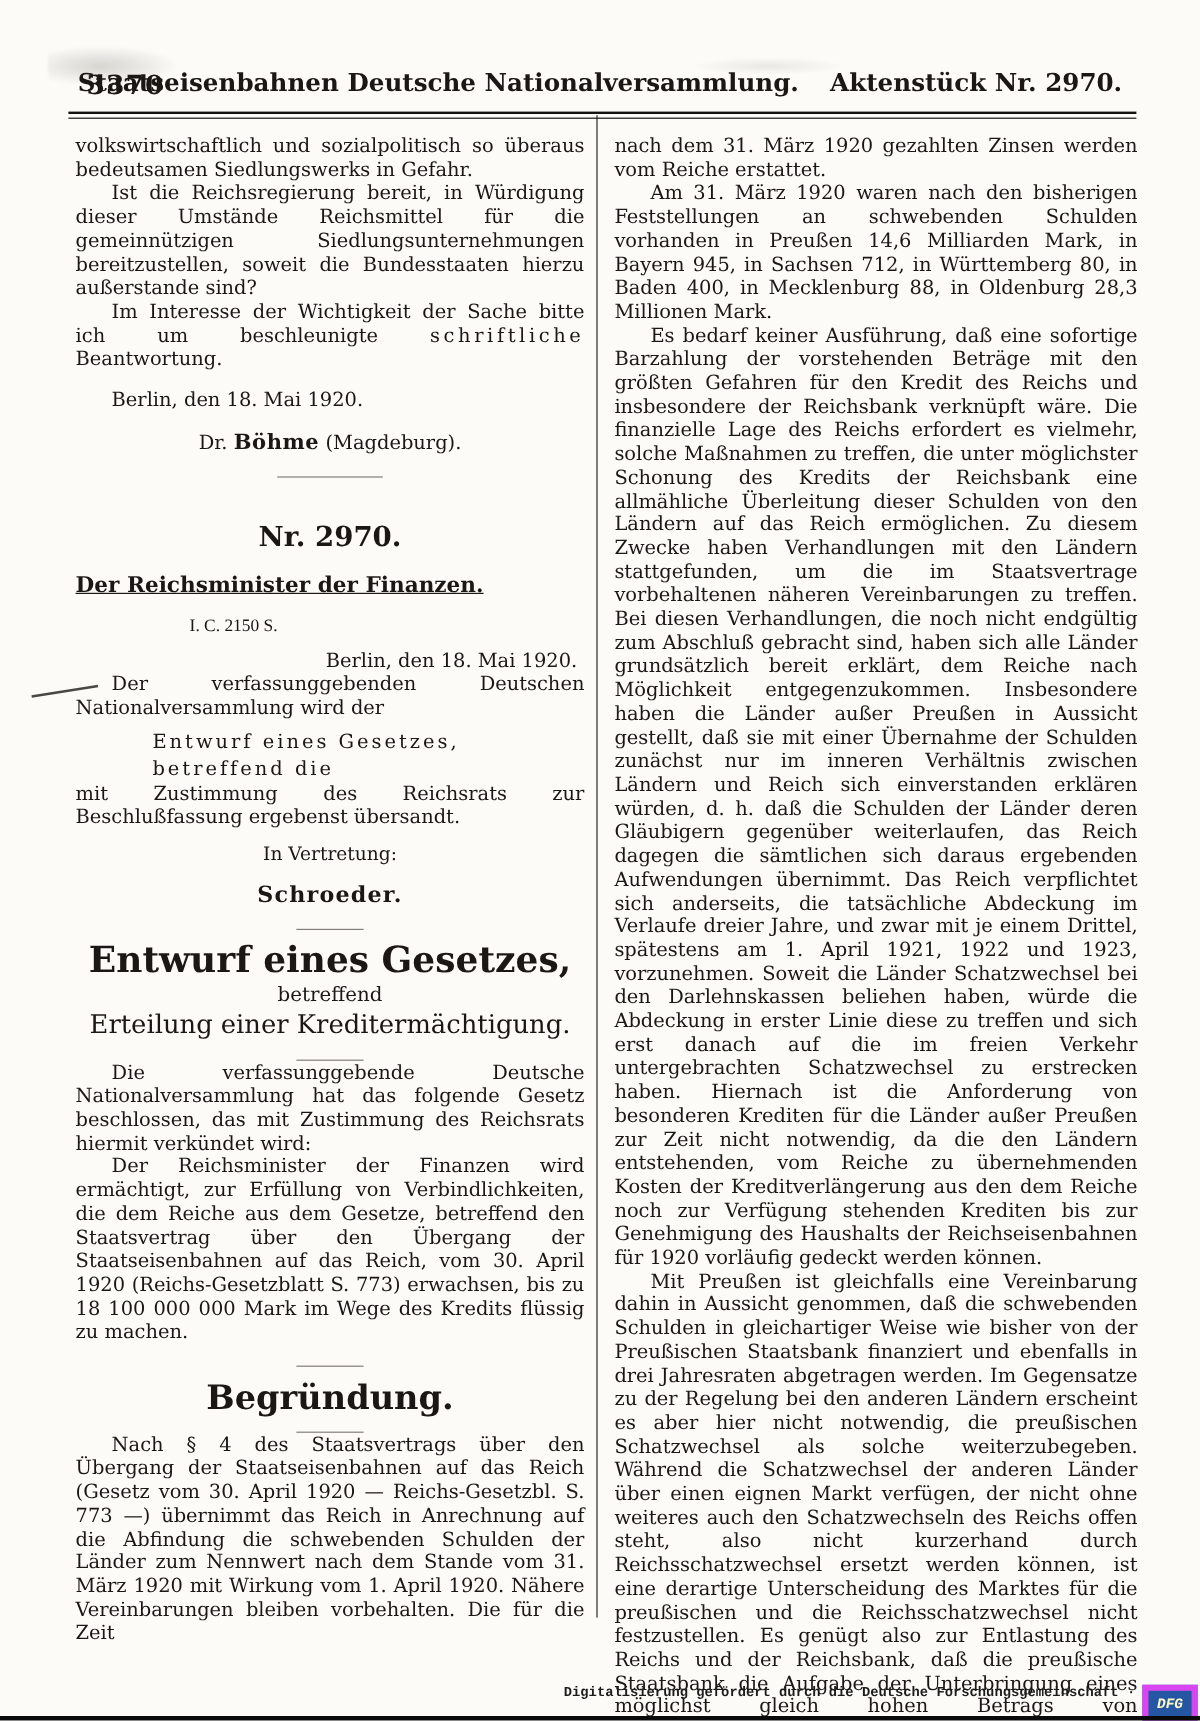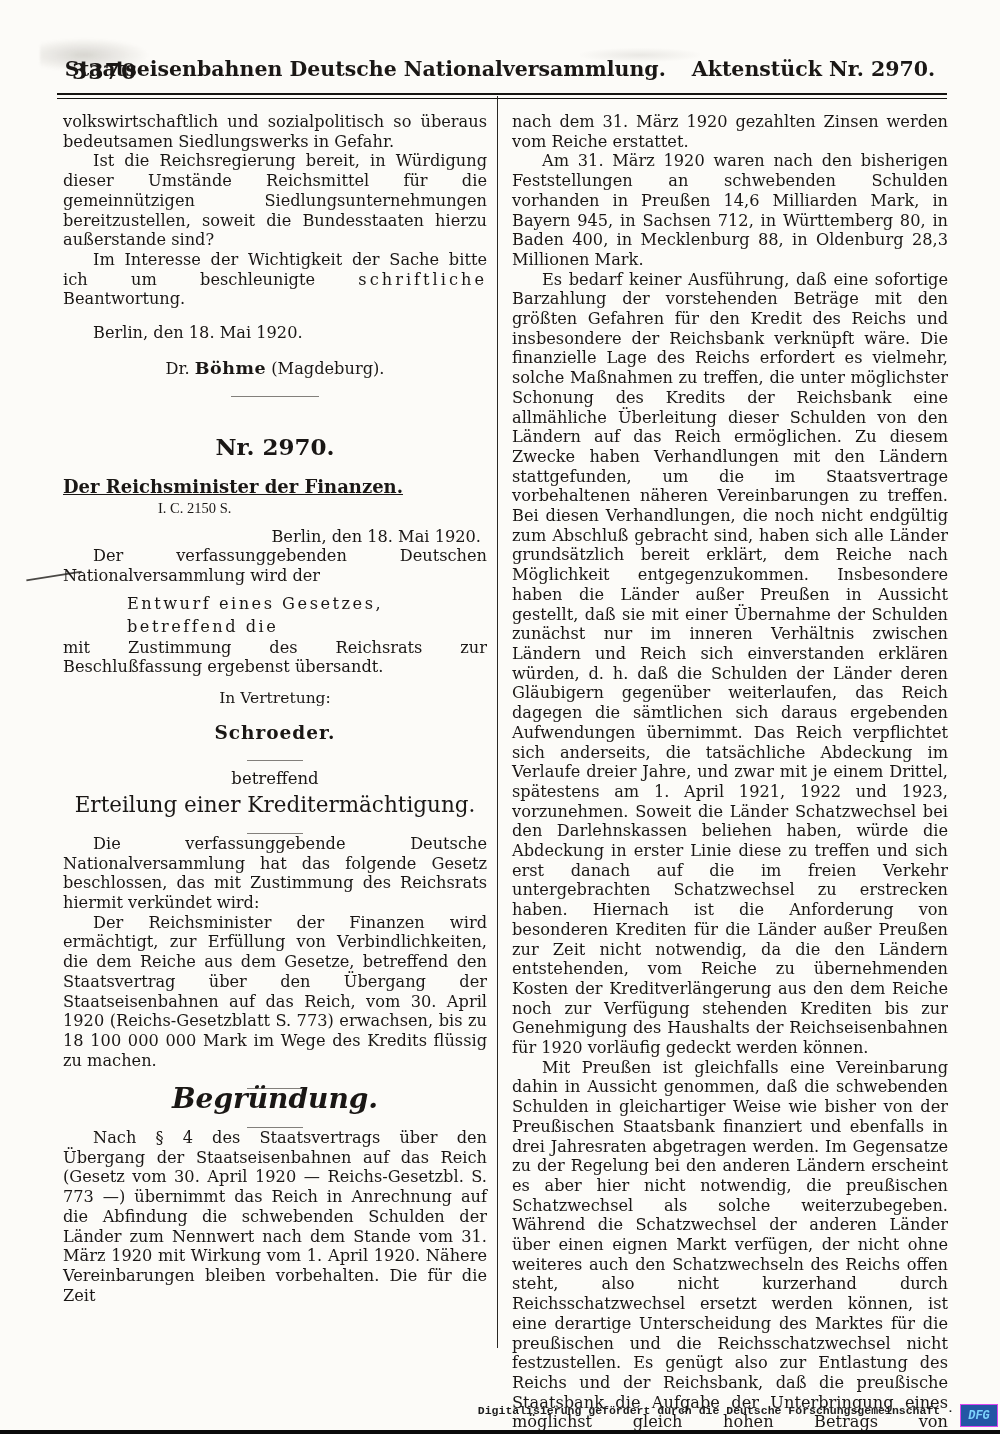--- a/index.html
+++ b/index.html
@@ -54,47 +54,47 @@
   .divider{
     border:0;border-top:1.5px solid #5a5651;height:0;
     width:88px;margin:18px auto 0 auto;opacity:.75;
   }
   .divider.small{width:56px;}
   .date-line{margin-top:14px;padding-left:30px;}
   .sig1{margin-top:16px;text-align:center;}
   .sig1 .name{font-weight:bold;font-size:17.5px;letter-spacing:.5px;}
   .h-nr{margin-top:40px;text-align:center;font-size:23px;font-weight:bold;}
   .sender{margin-top:20px;font-weight:bold;font-size:18px;text-decoration:underline;}
-  .fileref{margin-top:2px;padding-left:95px;font-size:14.5px;font-family:"Liberation Serif",serif;}
+  .fileref{margin-top:15px;padding-left:95px;font-size:14.5px;font-family:"Liberation Serif",serif;}
   .date-right{margin-top:8px;text-align:right;padding-right:6px;}
   .intro{margin-top:4px;}
   .subject{margin-top:6px;padding-left:64px;line-height:23px;}
   .subject .line{display:block;letter-spacing:2.5px;}
   .vertretung{margin-top:12px;text-align:center;font-size:15.5px;}
   .schroeder{margin-top:14px;text-align:center;font-weight:bold;font-size:18.5px;letter-spacing:1px;}
   .address{margin-top:18px;line-height:21.5px;}
   .address .l1{padding-left:72px;}
   .address .l3{padding-left:122px;}
   .law-title{margin-top:16px;text-align:center;font-size:30px;font-weight:bold;}
   .betreffend{margin-top:8px;text-align:center;font-size:16.5px;}
   .law-sub{margin-top:6px;text-align:center;font-size:21.5px;}
-  .begr-title{text-align:center;font-size:28px;font-weight:bold;font-style:italic;}
+  .begr-title{margin-top:16px;text-align:center;font-size:28px;font-weight:bold;}
   .mt16{margin-top:16px;}
   .mt12{margin-top:12px;}
   
   .footer{
     position:absolute;right:2px;bottom:6px;height:24px;
     display:flex;align-items:flex-start;gap:6px;
     font-family:Liberation Mono, monospace;
   }
   .footer .credit{font-size:11.5px;font-weight:bold;color:#1c1c1c;}
   .dfg{
     width:36px;height:21px;display:flex;align-items:center;justify-content:center;
-    color:#7dd3fc;font-weight:bold;font-style:italic;font-size:12px;
-    border:1px solid #d946ef;
+    color:#fef9c3;font-weight:bold;font-style:italic;font-size:12px;
+    border:5px solid #d946ef;
   }
   .bottom-edge{position:absolute;left:0;bottom:0;width:1000px;height:4px;background:#0a0a0a;}
 </style>
 </head>
 <body>
 
 <div class="page">
 
   <div class="smudge"></div>
   <div class="smudge2"></div>
@@ -122,20 +122,21 @@
     <p class="body intro">Der verfassunggebenden Deutschen Nationalversammlung wird der</p>
     <div class="subject">
       <span class="line">Entwurf eines Gesetzes, betreffend die</span>
     </div>
     <p class="body noindent">mit Zustimmung des Reichsrats zur Beschlußfassung ergebenst übersandt.</p>
     <div class="vertretung">In Vertretung:</div>
     <div class="schroeder">Schroeder.</div>
 
     <hr class="divider small">
 
+    <div class="law-title">Entwurf eines Gesetzes,</div>
     <div class="betreffend">betreffend</div>
     <div class="law-sub">Erteilung einer Kreditermächtigung.</div>
     <hr class="divider small">
 
     <p class="body mt16">Die verfassunggebende Deutsche Nationalversammlung hat das folgende Gesetz beschlossen, das mit Zustimmung des Reichsrats hiermit verkündet wird:</p>
     <p class="body">Der Reichsminister der Finanzen wird ermächtigt, zur Erfüllung von Verbindlichkeiten, die dem Reiche aus dem Gesetze, betreffend den Staatsvertrag über den Übergang der Staatseisenbahnen auf das Reich, vom 30. April 1920 (Reichs-Gesetzblatt S. 773) erwachsen, bis zu 18 100 000 000 Mark im Wege des Kredits flüssig zu machen.</p>
     <hr class="divider small">
 
     <div class="begr-title">Begründung.</div>
     <hr class="divider small">

